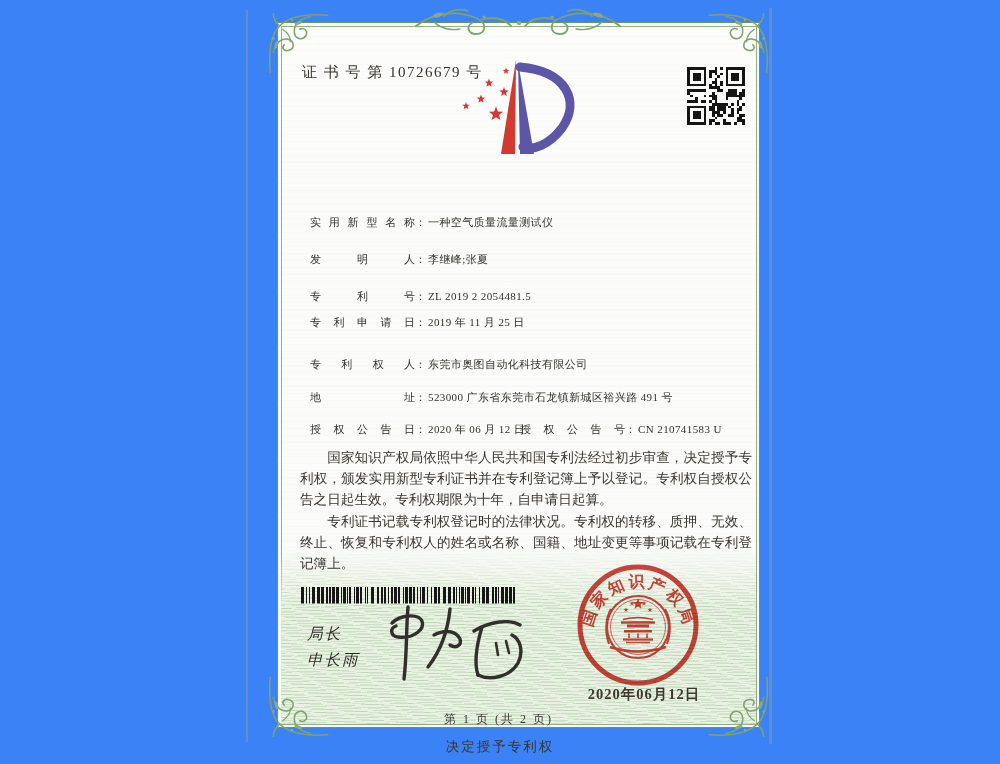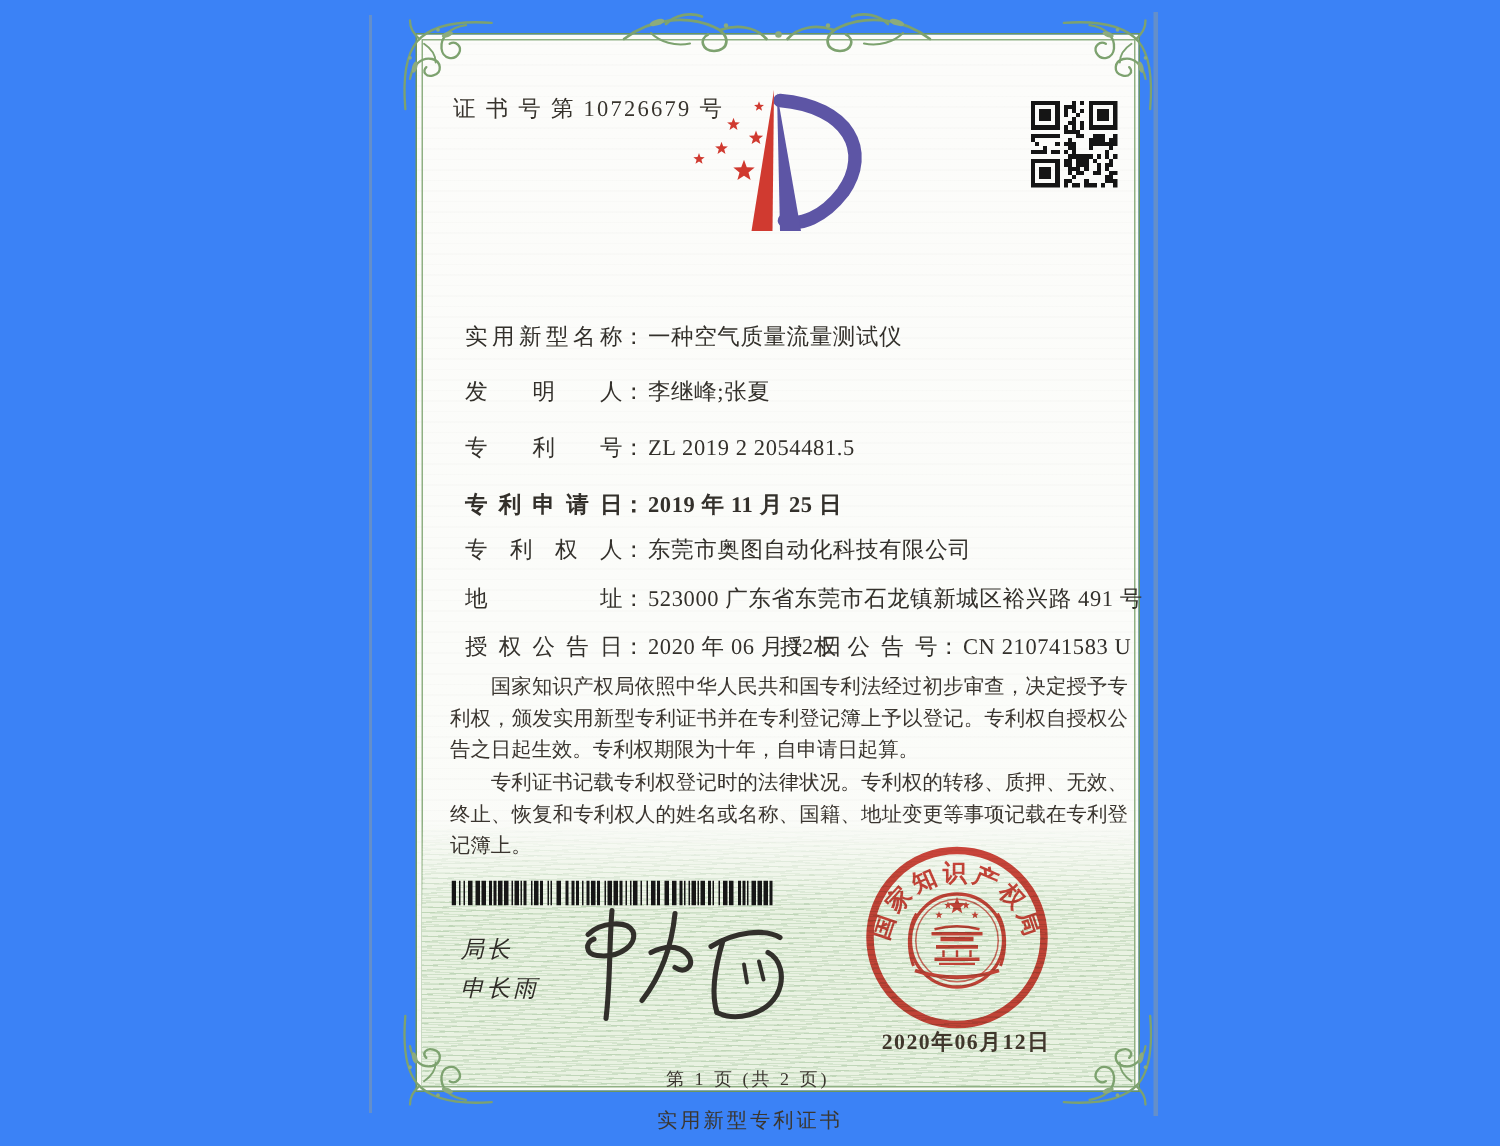--- a/index.html
+++ b/index.html
@@ -45,26 +45,26 @@
   #cert-number{position:absolute;left:24px;top:40px;font-size:15px;letter-spacing:1.5px;color:#37332d;}
 
   #logo{position:absolute;left:163px;top:34px;width:172px;height:106px;}
   #qr{position:absolute;left:409px;top:44px;width:58px;height:58px;}
 
   #title{
     position:absolute;left:0;right:0;top:126px;text-align:center;
     font-size:30px;font-weight:600;letter-spacing:10px;padding-left:10px;color:#262320;
   }
 
-  .field-row{position:absolute;left:32px;right:16px;font-size:15px;white-space:nowrap;}
+  .field-row{position:absolute;left:32px;right:16px;font-size:11px;white-space:nowrap;}
   .field-cell{display:inline-block;vertical-align:top;}
   .field-label{display:inline-block;width:105px;text-align:justify;text-align-last:justify;color:#33302b;}
   .field-colon{display:inline-block;}
   .field-value{display:inline-block;margin-left:2px;letter-spacing:.4px;color:#33302b;}
-  #row-1{top:192px;} #row-2{top:229px;} #row-3{top:266px;} #row-4{top:304px;font-weight:bold;}
+  #row-1{top:192px;} #row-2{top:229px;} #row-3{top:266px;} #row-4{top:292px;}
   #row-5{top:334px;} #row-6{top:367px;} #row-7{top:399px;}
   #cell-7b{position:absolute;left:210px;top:0;}
 
   #body-text{position:absolute;left:22px;top:424px;width:452px;font-size:13.6px;line-height:1.56;text-align:justify;color:#3a352f;}
   #body-text p{margin:0;text-indent:2em;}
 
   #barcode{position:absolute;left:23px;top:564px;width:222px;height:18px;}
 
   #signoff{position:absolute;left:29px;top:598px;font-size:15.5px;letter-spacing:2px;color:#2f2c27;line-height:1.7;font-style:italic;}
   #signature{position:absolute;left:100px;top:572px;width:160px;height:95px;}
@@ -518,14 +518,14 @@
         <path d="M49,94 Q77,103 105,94" stroke-width="2.6" fill="none"></path>
         <path d="M48,91 C 44,80 44,66 50,56" stroke-width="2" fill="none"></path>
         <path d="M106,91 C 110,80 110,66 104,56" stroke-width="2" fill="none"></path>
       </g>
     </svg>
     <div id="seal-date">2020年06月12日</div>
 
     <div id="page-num">第 1 页 (共 2 页)</div>
   </div>
 
-  <div id="back-note">实用新型专利证书</div>
+  <div id="back-note">决定授予专利权</div>
 </div>
 
 </body></html>

